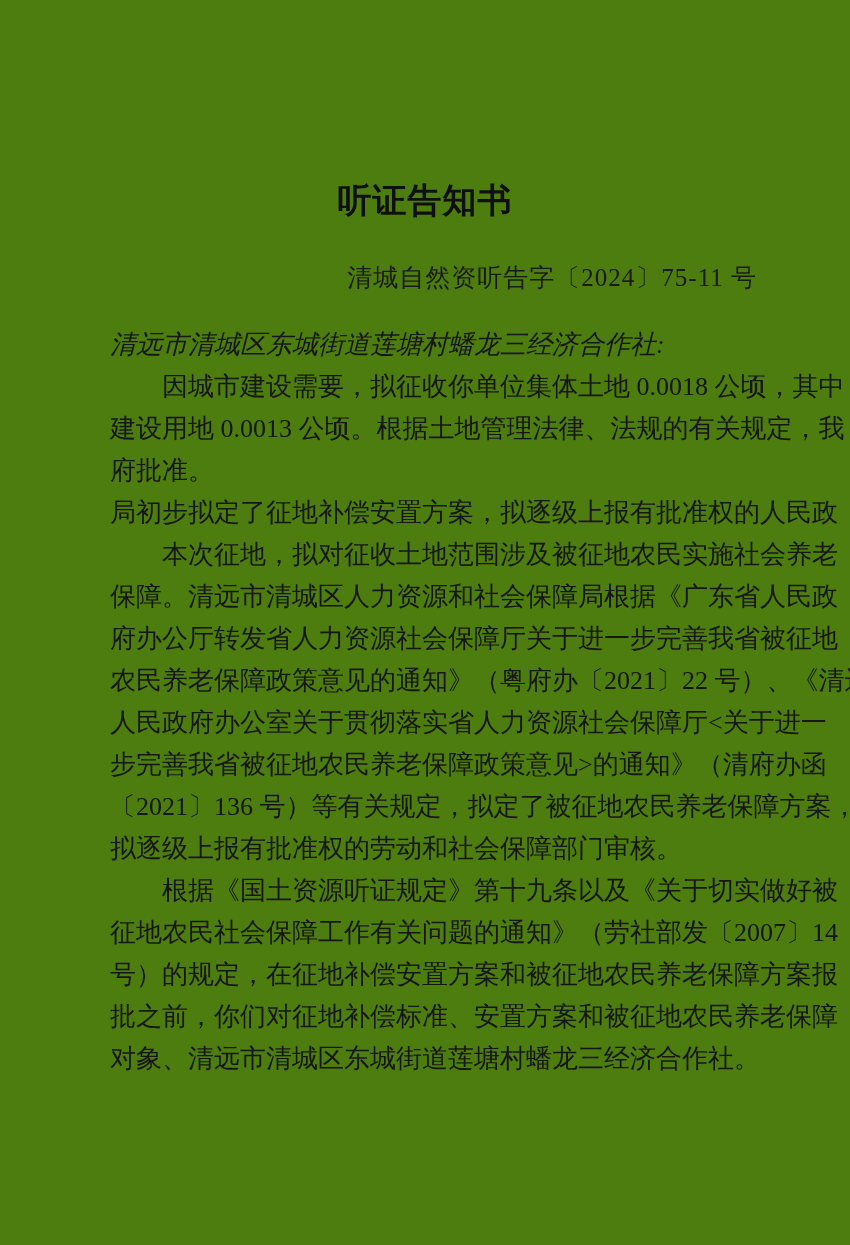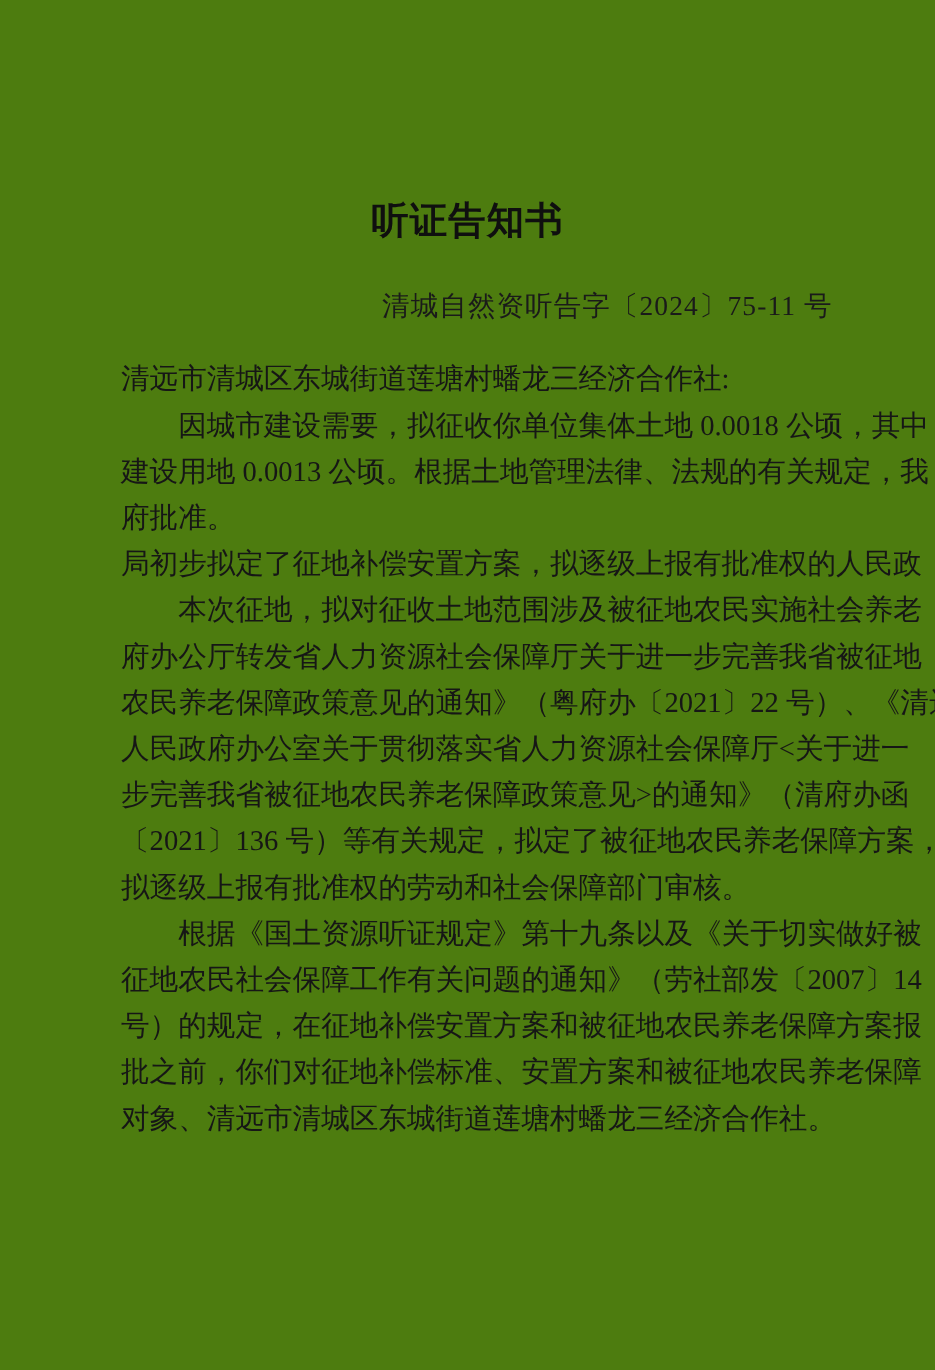--- a/index.html
+++ b/index.html
@@ -55,20 +55,21 @@
     line-height: 42px;
     white-space: nowrap;
     text-align: justify;
     text-align-last: justify;
     text-justify: inter-character;
     overflow: visible;
   }
   .line.flush {
     text-align: left;
     text-align-last: left;
+    font-style: italic;
   }
   .line.indent {
     padding-left: 52px;
   }
   .line.para-end {
     text-align: left;
     text-align-last: left;
   }
 </style>
 </head>
@@ -83,20 +84,21 @@
   <div class="content">
 
     <div class="line flush">清远市清城区东城街道莲塘村蟠龙三经济合作社:</div>
 
     <div class="line indent">因城市建设需要，拟征收你单位集体土地 0.0018 公顷，其中</div>
     <div class="line">建设用地 0.0013 公顷。根据土地管理法律、法规的有关规定，我</div>
     <div class="line para-end">府批准。</div>
     <div class="line">局初步拟定了征地补偿安置方案，拟逐级上报有批准权的人民政</div>
 
     <div class="line indent">本次征地，拟对征收土地范围涉及被征地农民实施社会养老</div>
+    <div class="line">保障。清远市清城区人力资源和社会保障局根据《广东省人民政</div>
     <div class="line">府办公厅转发省人力资源社会保障厅关于进一步完善我省被征地</div>
     <div class="line">农民养老保障政策意见的通知》（粤府办〔2021〕22 号）、《清远市</div>
     <div class="line">人民政府办公室关于贯彻落实省人力资源社会保障厅&lt;关于进一</div>
     <div class="line">步完善我省被征地农民养老保障政策意见&gt;的通知》（清府办函</div>
     <div class="line">〔2021〕136 号）等有关规定，拟定了被征地农民养老保障方案，</div>
     <div class="line para-end">拟逐级上报有批准权的劳动和社会保障部门审核。</div>
 
     <div class="line indent">根据《国土资源听证规定》第十九条以及《关于切实做好被</div>
     <div class="line">征地农民社会保障工作有关问题的通知》（劳社部发〔2007〕14</div>
     <div class="line">号）的规定，在征地补偿安置方案和被征地农民养老保障方案报</div>

